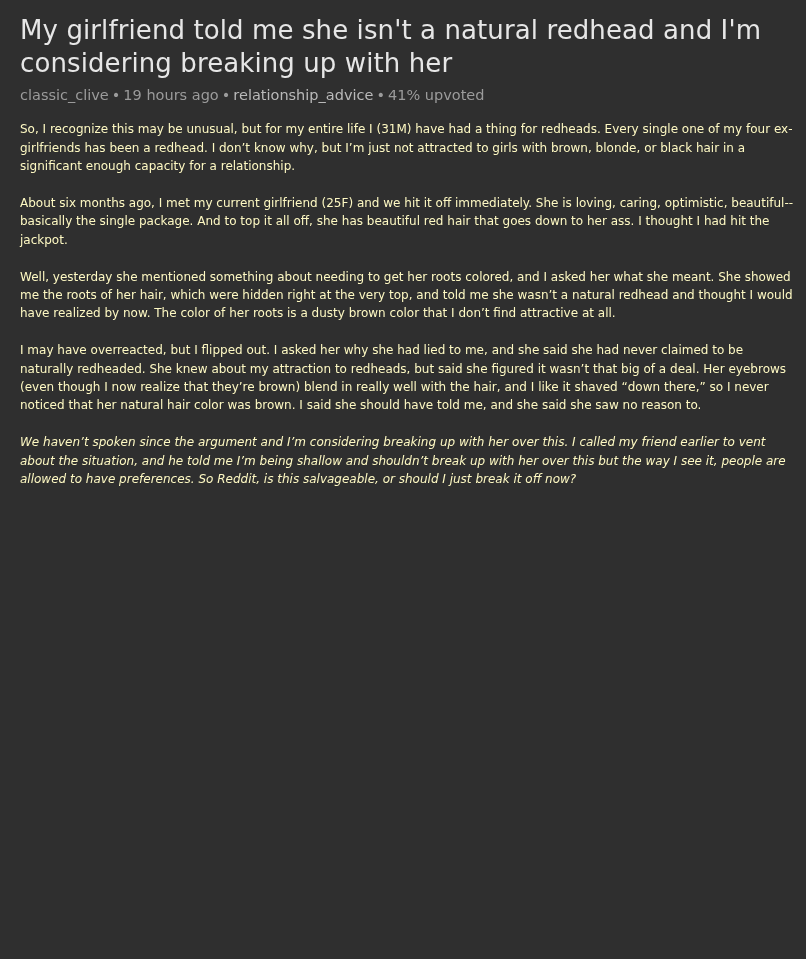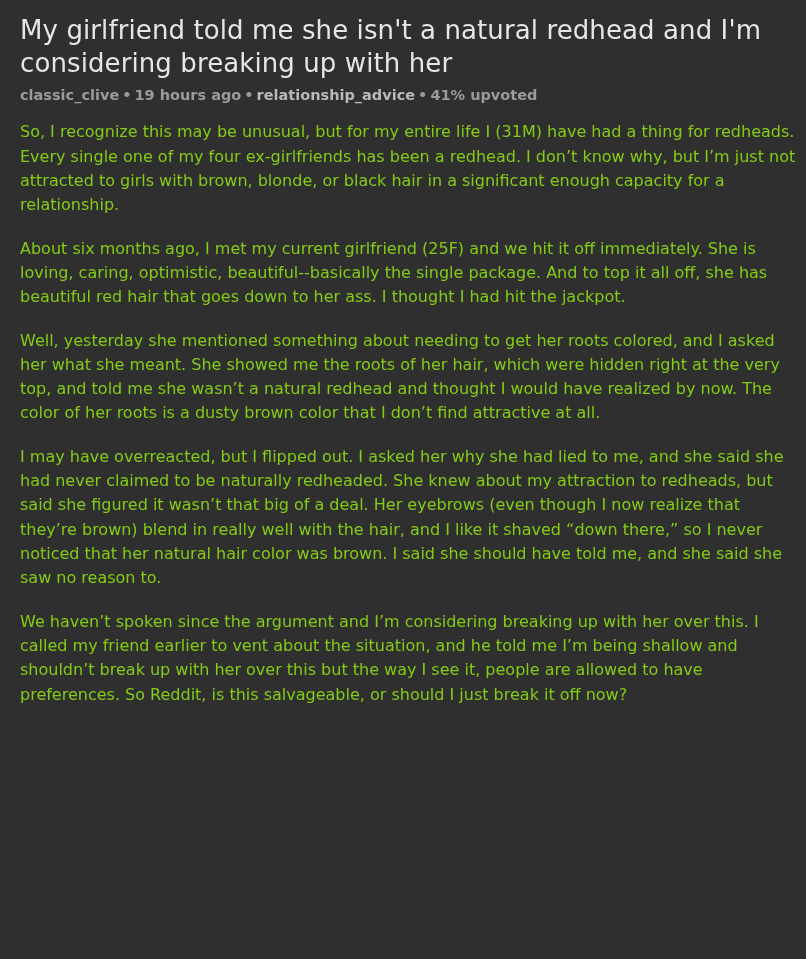--- a/index.html
+++ b/index.html
@@ -25,39 +25,39 @@
     color: #e6e6e6;
     font-weight: 400;
     margin: 0 0 6px 0;
     letter-spacing: 0.1px;
   }
   .post-meta {
     font-size: 14.5px;
     color: #9b9b9b;
     margin: 0 0 16px 0;
     line-height: 1.3;
-    font-weight: bold;
   }
   .post-meta .sep {
     color: #9b9b9b;
     padding: 0 3px;
   }
   .post-meta .subreddit {
     color: #b9b9b9;
   }
   .post-body {
-    font-size: 16px;
+    font-size: 12px;
     line-height: 1.52;
-    color: #84cc16;
+    color: #fef9c3;
   }
   .post-body p {
     margin: 0 0 19px 0;
   }
   .post-body p:last-child {
     margin-bottom: 14px;
+    font-style: italic;
   }
 </style>
 </head>
 <body>
 
 <div class="post">
 
   <h1 class="post-title">My girlfriend told me she isn't a natural redhead and I'm considering breaking up with her</h1>
 
   <div class="post-meta">

